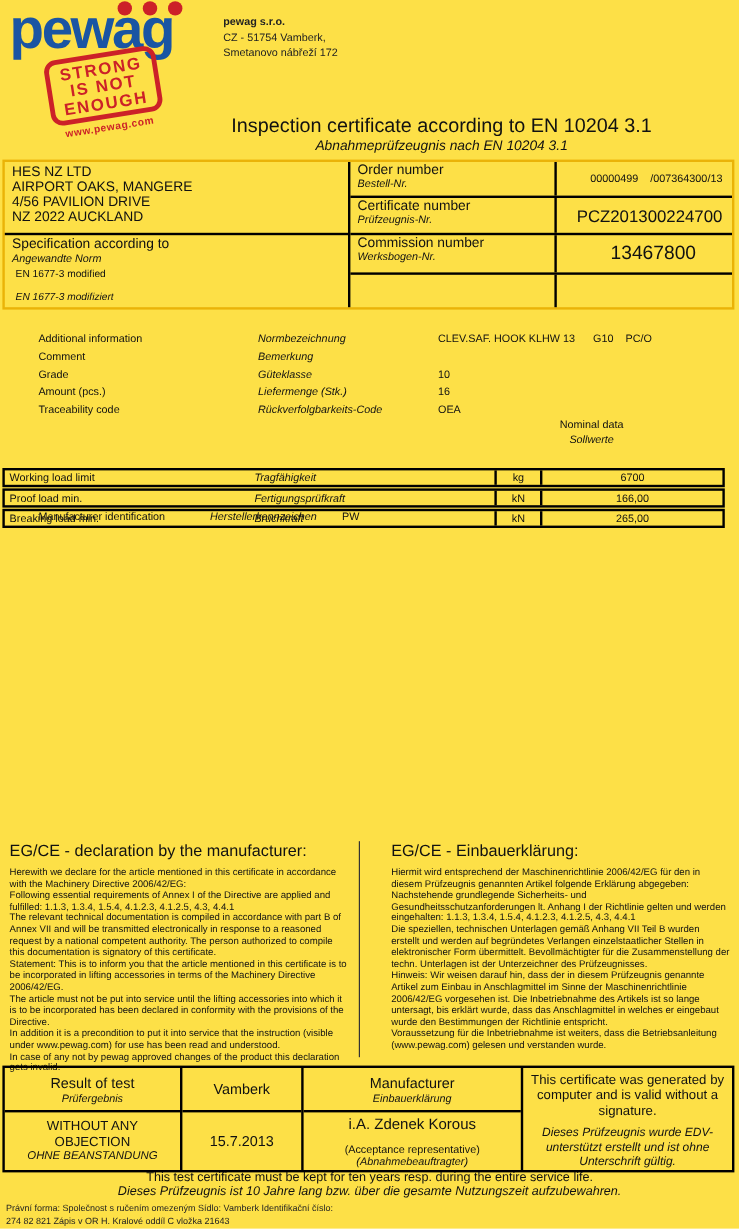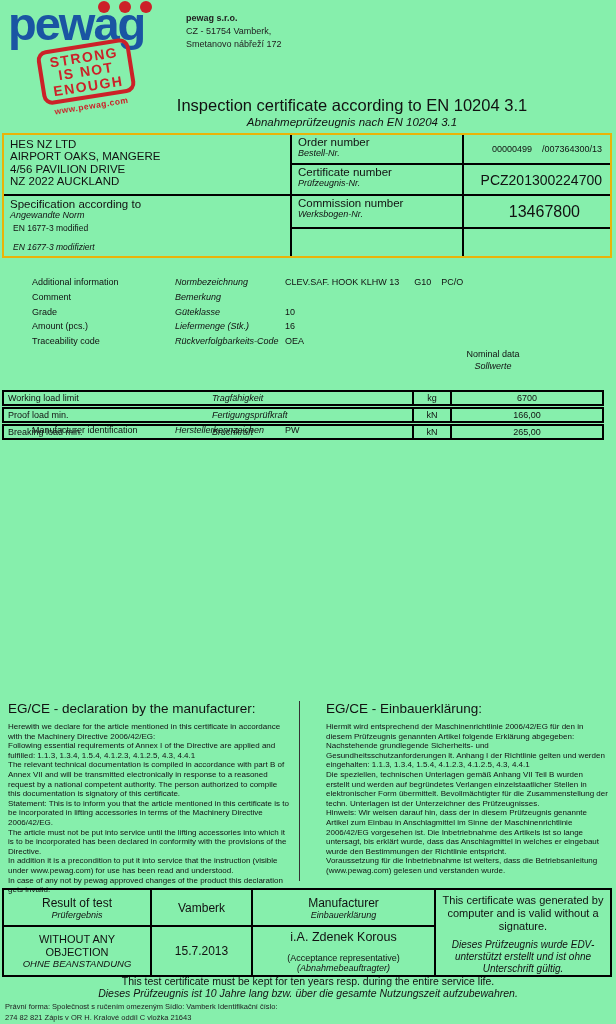--- a/index.html
+++ b/index.html
@@ -1,38 +1,38 @@
 <!DOCTYPE html>
 <html style="--logo-blue: #1a55a3; --brand-red: #cc2128;"><head>
 <meta charset="utf-8">
 <style>
   html,body { margin:0; padding:0; background:#fff; }
   .page {
-    position:relative; width:616px; height:1024px; background:#86efac;
+    position:relative; width:616px; height:1024px; background:#fde047;
     font-family:"Liberation Sans", sans-serif; color:#111; overflow:hidden;
   }
   :root { --logo-blue:#1a55a3; --brand-red:#cc2128; }
 
   
   .logo { position:absolute; left:8px; top:-2px; }
   .logo-text { font-size:47px; font-weight:bold; color:var(--logo-blue); letter-spacing:-2px; line-height:1.1; }
   .logo-dots { position:absolute; top:3px; left:90px; display:flex; gap:9px; }
   .dot { width:12px; height:12px; border-radius:50%; background:var(--brand-red); }
 
   .company { position:absolute; left:186px; top:12px; font-size:9px; line-height:1.45; color:#222; }
   .company-name { font-weight:bold; }
 
   
   .stamp { position:absolute; left:16px; top:44px; width:142px; transform:rotate(-9deg); color:var(--brand-red); text-align:center; }
   .stamp-box { border:4px solid var(--brand-red); border-radius:10px; padding:2px 8px; display:inline-block; }
   .stamp-line { font-weight:bold; font-size:14px; line-height:1.02; letter-spacing:1.5px; }
   .stamp-url { font-weight:bold; font-size:8.5px; margin-top:2px; letter-spacing:0.5px; }
 
   
-  .title-wrap { position:absolute; left:104px; top:96px; width:496px; text-align:center; }
+  .title-wrap { position:absolute; left:120px; top:96px; width:496px; text-align:center; }
   .title-main { font-size:16.5px; }
   .title-sub { font-size:11.5px; font-style:italic; margin-top:1px; }
 
   
   .head-table { position:absolute; left:2px; top:133px; width:606px; height:121px; border:2px solid #eab308; display:flex; }
   .ht-left { width:286px; border-right:2px solid #000; display:flex; flex-direction:column; }
   .ht-address { height:53px; border-bottom:2px solid #000; padding:3px 6px; font-size:11.5px; line-height:1.08; }
   .ht-spec { flex:1; padding:2px 6px; }
   .spec-en { font-size:11.5px; }
   .spec-de { font-size:9px; font-style:italic; }
@@ -47,21 +47,21 @@
   .ht-label { width:164px; border-right:2px solid #000; padding:1px 0 1px 6px; }
   .ht-label .en { font-size:11.5px; }
   .ht-label .de { font-size:9px; font-style:italic; }
   .ht-value { flex:1; display:flex; align-items:center; justify-content:flex-end; padding-right:8px; }
   .v-order { font-size:9px; white-space:pre; }
   .v-cert  { font-size:14px; }
   .v-comm  { font-size:16px; padding-right:22px; }
 
   
   .info { position:absolute; left:32px; top:277px; width:570px; font-size:9px; }
-  .info-row { display:flex; height:14.8px; }
+  .info-row { display:flex; height:14.8px;gap:40px; }
   .info-en { width:143px; }
   .info-de { width:110px; font-style:italic; }
   .info-val { white-space:pre; }
 
   .nominal { position:absolute; left:432px; top:348px; width:122px; text-align:center; font-size:9px; line-height:1.35; }
   .nominal .de { font-style:italic; }
 
   
   .load-table { position:absolute; left:2px; top:390px; width:602px; }
   .load-row { display:flex; border:2px solid #000; margin-bottom:1px; font-size:9px; align-items:stretch; }

